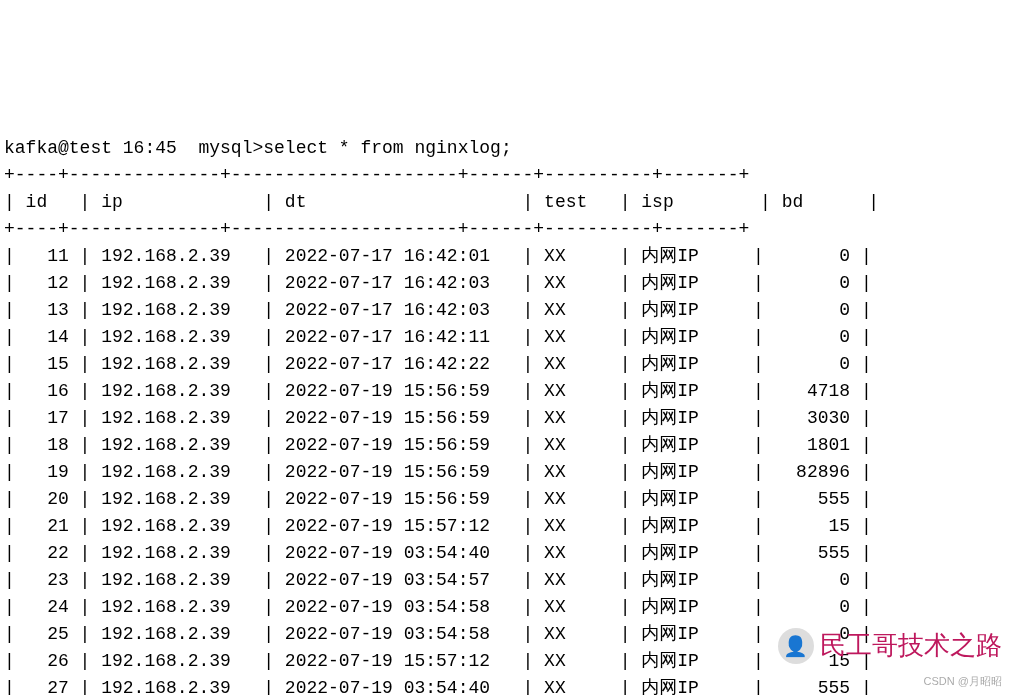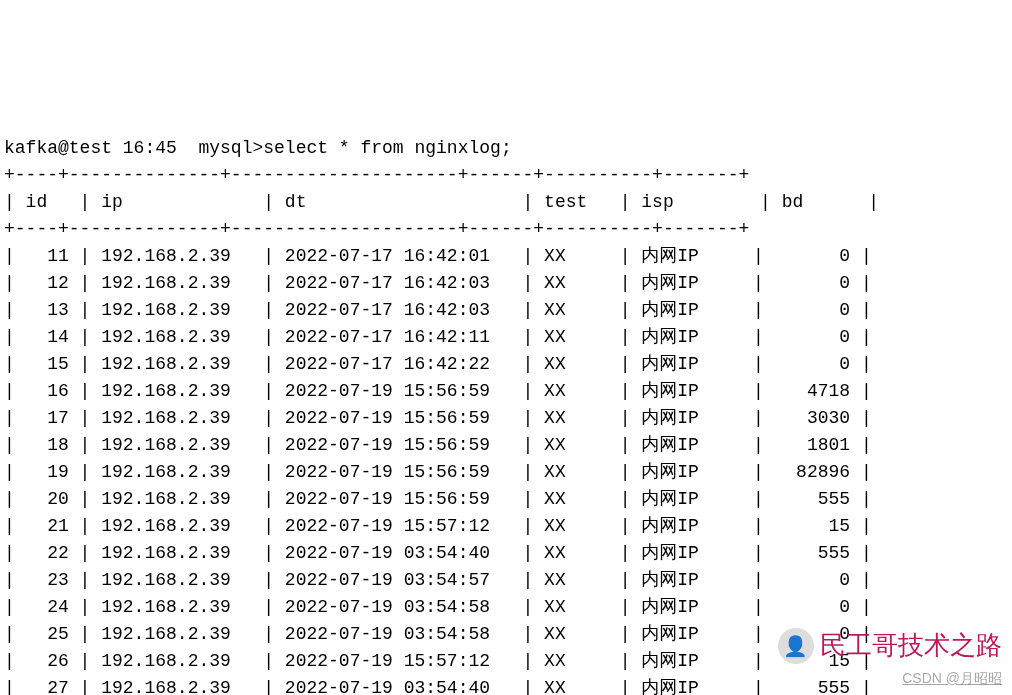--- a/index.html
+++ b/index.html
@@ -42,24 +42,23 @@
     .watermark .label {
       font-size: 26px;
       color: #be185d;
       white-space: nowrap;
     }
     .csdn {
       position: absolute;
       bottom: 6px;
       right: 10px;
       font-family: sans-serif;
-      font-size: 14px;
+      font-size: 11px;
       color: rgba(0,0,0,0.35);
       white-space: nowrap;
-      text-decoration: underline;
     }
   </style>
 </head>
 <body>
 
 
 
 <div class="terminal">
 <span>kafka@test 16:45  mysql&gt;select * from nginxlog;</span>
 <span>+----+--------------+---------------------+------+----------+-------+</span>

